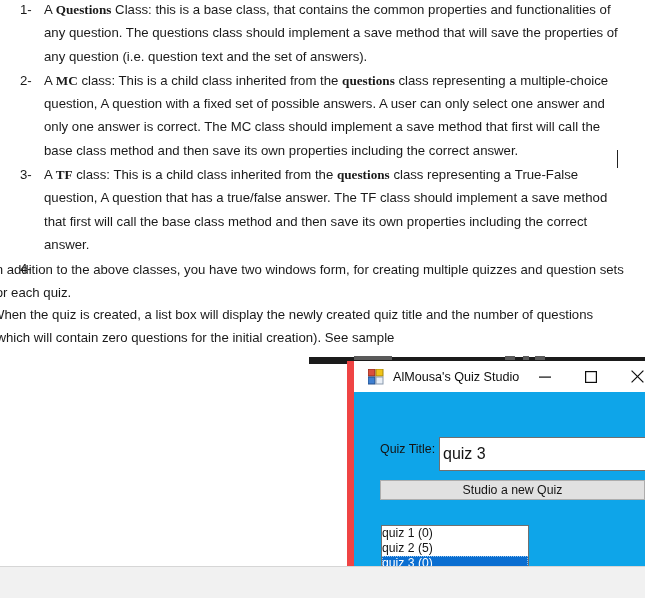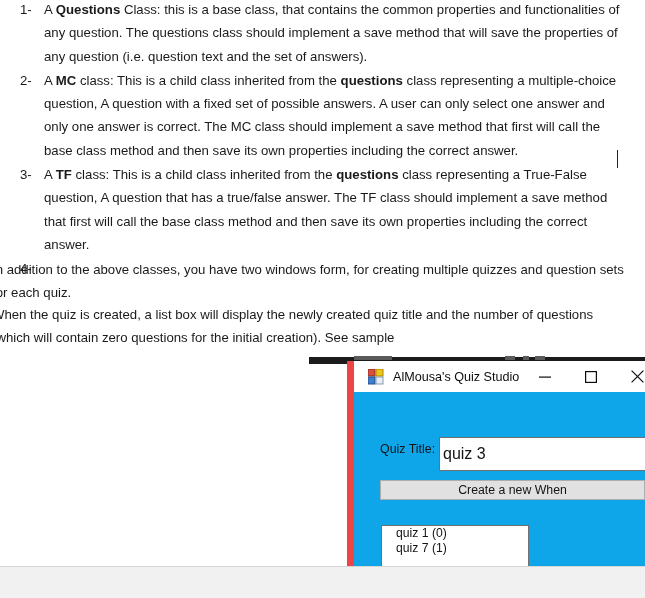--- a/index.html
+++ b/index.html
@@ -50,21 +50,21 @@
     text-align: left;
   }
   .numitem .marker {
     position: absolute;
     left: 20px;
     top: 0;
     font-size: 13.2px;
     line-height: 23.3px;
     color: #1a1a1a;
   }
-  .numitem b { font-weight: bold; }
+  .numitem b { font-weight: bold; font-family: Liberation Serif, serif; }
 
   #list-block {
     position: absolute;
     left: 0;
     top: -2px;
     width: 630px;
   }
 
   
   .para {
@@ -218,21 +218,21 @@
     height: 70px;
     background: #ffffff;
     border: 1px solid #707070;
     box-sizing: border-box;
     overflow: hidden;
   }
   .lb-item {
     font-size: 12.2px;
     line-height: 15px;
     color: #141414;
-    padding-left: 14px;
+    padding-left: 0;
     white-space: nowrap;
   }
   .lb-item.selected {
     background: #0a6ed1;
     color: #ffffff;
     outline: 1px dotted #8fc4f0;
     outline-offset: -1px;
   }
 </style>
 </head>
@@ -292,25 +292,26 @@
         </svg>
       </span>
     </div>
 
     <div id="client-area">
 
       <span class="lbl" id="lbl-quiz-title">Quiz Title:</span>
 
       <input id="input-quiz-title" type="text" value="quiz 3" style="">
 
-      <button class="winbtn" id="btn-create-quiz">Create a new When</button>
+      <button class="winbtn" id="btn-create-quiz">Studio a new Quiz</button>
 
       <div id="quiz-listbox">
           <div class="lb-item">quiz 1 (0)</div>
-          <div class="lb-item">quiz 7 (1)</div>
+          <div class="lb-item">quiz 2 (5)</div>
+          <div class="lb-item selected">quiz 3 (0)</div>
         </div>
 
 
     </div>
   </div>
 </div>
 
 <div id="page-gap"></div>
 
 </body></html>

